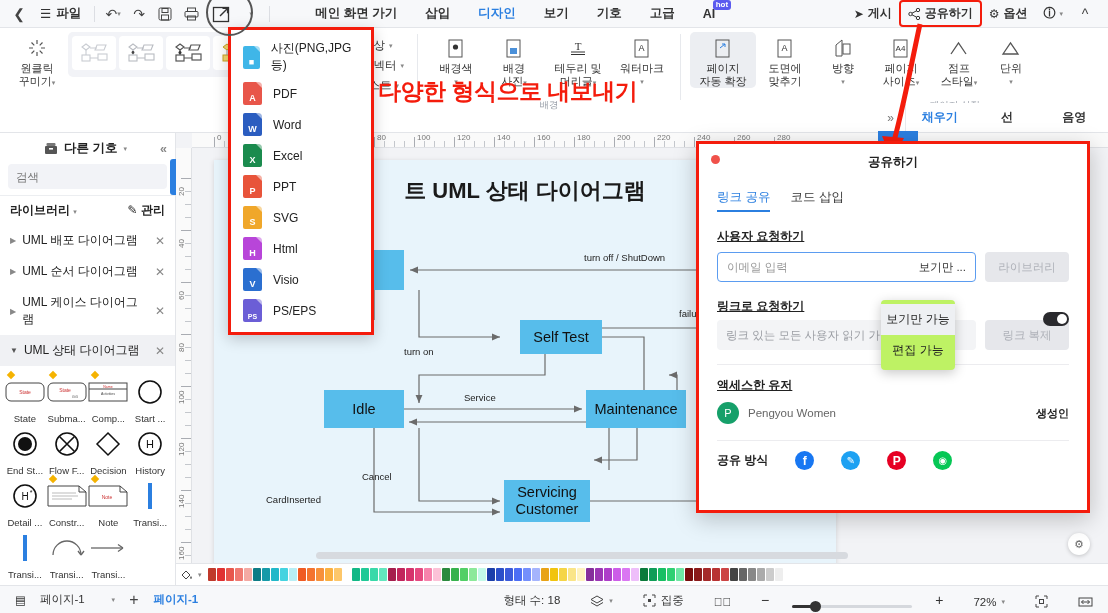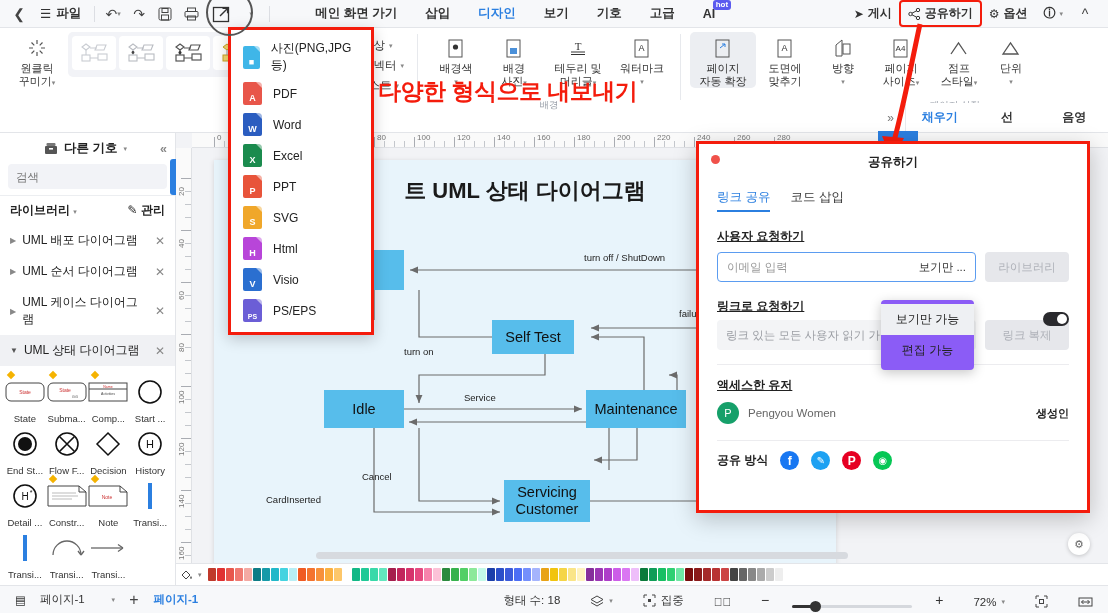--- a/index.html
+++ b/index.html
@@ -90,29 +90,29 @@
   .dtab{font-size:12.5px;padding-bottom:4px;cursor:pointer;color:#333;}
   .dtab.active{color:#2b7fe0;border-bottom:2px solid #2b7fe0;}
   .dsec{font-size:12px;font-weight:bold;padding:16px 18px 7px;text-decoration:underline;}
   .drow{display:flex;align-items:center;gap:9px;padding:0 18px;}
   .dinput{flex:1;height:30px;border:1px solid #5b9cf0;border-radius:4px;display:flex;align-items:center;padding:0 9px;font-size:11.5px;color:#999;}
   .dinput .sel{margin-left:auto;color:#333;}
   .dbtn{width:84px;height:30px;background:#e6e7eb;color:#aeb1b8;border-radius:4px;display:flex;align-items:center;justify-content:center;font-size:11.5px;cursor:pointer;}
   .dinput2{flex:1;height:30px;background:#f3f4f6;border-radius:4px;display:flex;align-items:center;padding:0 9px;font-size:11.5px;color:#9a9da3;}
   .toggle{width:26px;height:14px;border-radius:8px;background:#2a2a2e;position:relative;cursor:pointer;}
   .toggle::after{content:"";position:absolute;right:2px;top:2px;width:10px;height:10px;border-radius:50%;background:#fff;}
-  .dropmenu{position:absolute;left:182px;top:156px;width:93px;background:#8b5cf6;border-radius:4px;box-shadow:0 3px 12px rgba(0,0,0,.22);padding:4px 0;z-index:9;}
+  .dropmenu{position:absolute;left:182px;top:156px;width:74px;background:#bef264;border-radius:4px;box-shadow:0 3px 12px rgba(0,0,0,.22);padding:4px 0;z-index:9;}
   .dmi{padding:7px 0;text-align:center;font-size:12px;cursor:pointer;}
   .dmi.on{background:#eef0f3;}
   .dhr{height:1px;background:#ececef;margin:14px 18px 0;}
   .user{display:flex;align-items:center;gap:9px;padding:4px 18px;}
   .av{width:22px;height:22px;border-radius:50%;background:#16a06a;color:#fff;display:flex;align-items:center;justify-content:center;font-size:11px;}
   .uname{font-size:11.5px;color:#666;}
   .urole{margin-left:auto;font-size:11px;font-weight:bold;}
-  .shrow{display:flex;align-items:center;gap:12px;padding:10px 18px;}
+  .shrow{display:flex;align-items:center;gap:27px;padding:10px 18px;}
   .shico{width:19px;height:19px;border-radius:50%;display:flex;align-items:center;justify-content:center;color:#fff;font-size:12px;font-weight:bold;}
   
   .statusbar{position:absolute;left:0;right:0;bottom:0;height:28px;background:#f7f8fa;border-top:1px solid #e3e5e9;display:flex;align-items:center;padding:0 8px;font-size:11.5px;color:#333;}
   .sb-item{display:flex;align-items:center;gap:5px;padding:0 7px;cursor:pointer;}
   .sb-tab{color:#2b7fe0;font-weight:bold;padding:0 8px;cursor:pointer;}
   .zslider{width:120px;height:3px;background:#d5d8dd;border-radius:2px;position:relative;}
   .zknob{position:absolute;left:18px;top:-4px;width:11px;height:11px;border-radius:50%;background:#333;}
   .zfill{position:absolute;left:0;top:0;height:3px;width:22px;background:#333;border-radius:2px;}
   svg{display:block;}
   .arrowann{position:absolute;z-index:75;pointer-events:none;}
@@ -755,21 +755,21 @@
         <path d="M395 310 L395 262 L195 262"></path>
       </g>
       <g stroke="#6b6b6b" stroke-width="1.2" fill="none">
         <path d="M160 110 L160 160"></path>
       </g>
     </svg>
 
     <div class="node" style="left:160px;top:90px;width:30px;height:40px;">
         <span></span>
       </div>
-    <div class="node" style="left:278px;top:160px;width:82px;height:34px;">
+    <div class="node" style="left:306px;top:160px;width:82px;height:34px;">
         <span>Self Test</span>
       </div>
     <div class="node" style="left:110px;top:230px;width:80px;height:38px;">
         <span>Idle</span>
       </div>
     <div class="node" style="left:372px;top:230px;width:100px;height:38px;">
         <span>Maintenance</span>
       </div>
     <div class="node" style="left:290px;top:320px;width:86px;height:42px;flex-direction:column;">
       <span>Servicing</span>

